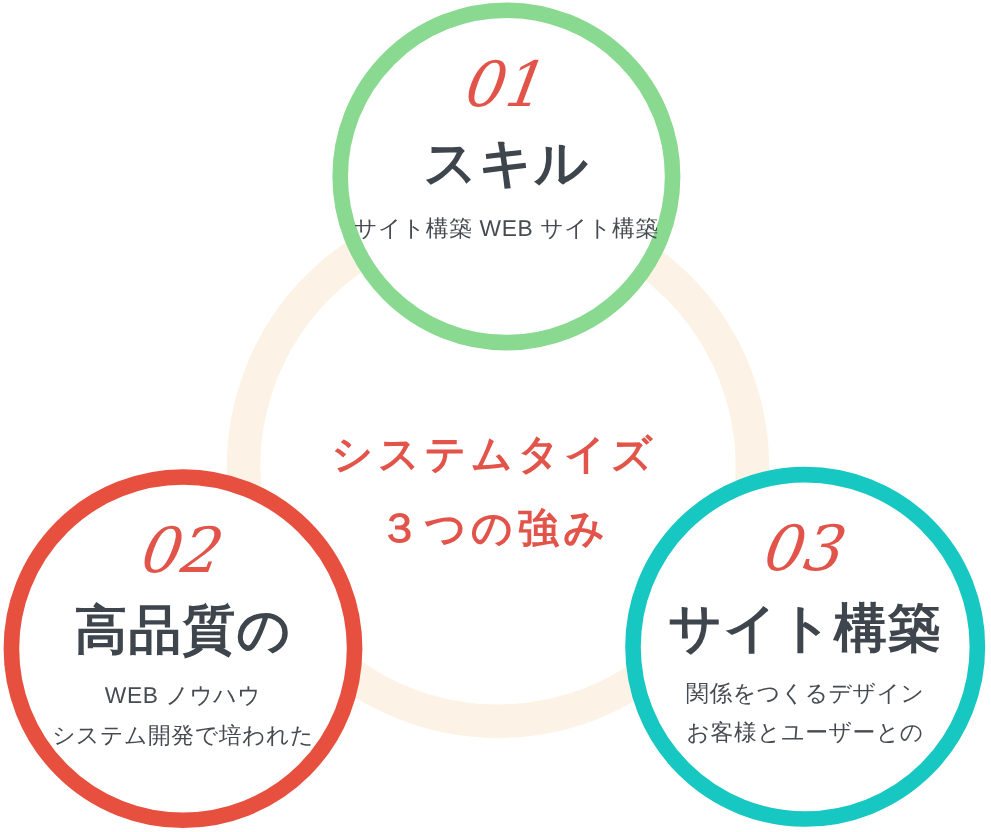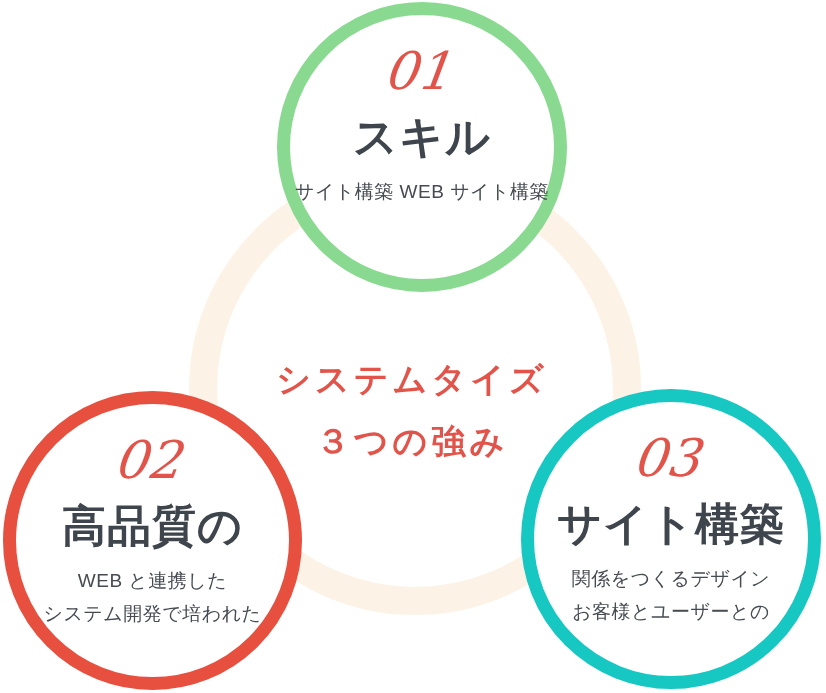--- a/index.html
+++ b/index.html
@@ -97,21 +97,21 @@
     <div class="ttl">スキル</div>
     <div class="desc">
       <div>サイト構築 WEB サイト構築</div>
     </div>
   </div>
 
   <div class="circle knowhow">
     <div class="num">02</div>
     <div class="ttl">高品質の</div>
     <div class="desc">
-      <div>WEB と連携した</div>
+      <div>WEB ノウハウ</div>
       <div>システム開発で培われた</div>
     </div>
   </div>
 
   <div class="circle relation">
     <div class="num">03</div>
     <div class="ttl">サイト構築</div>
     <div class="desc">
       <div>関係をつくるデザイン</div>
       <div>お客様とユーザーとの</div>

